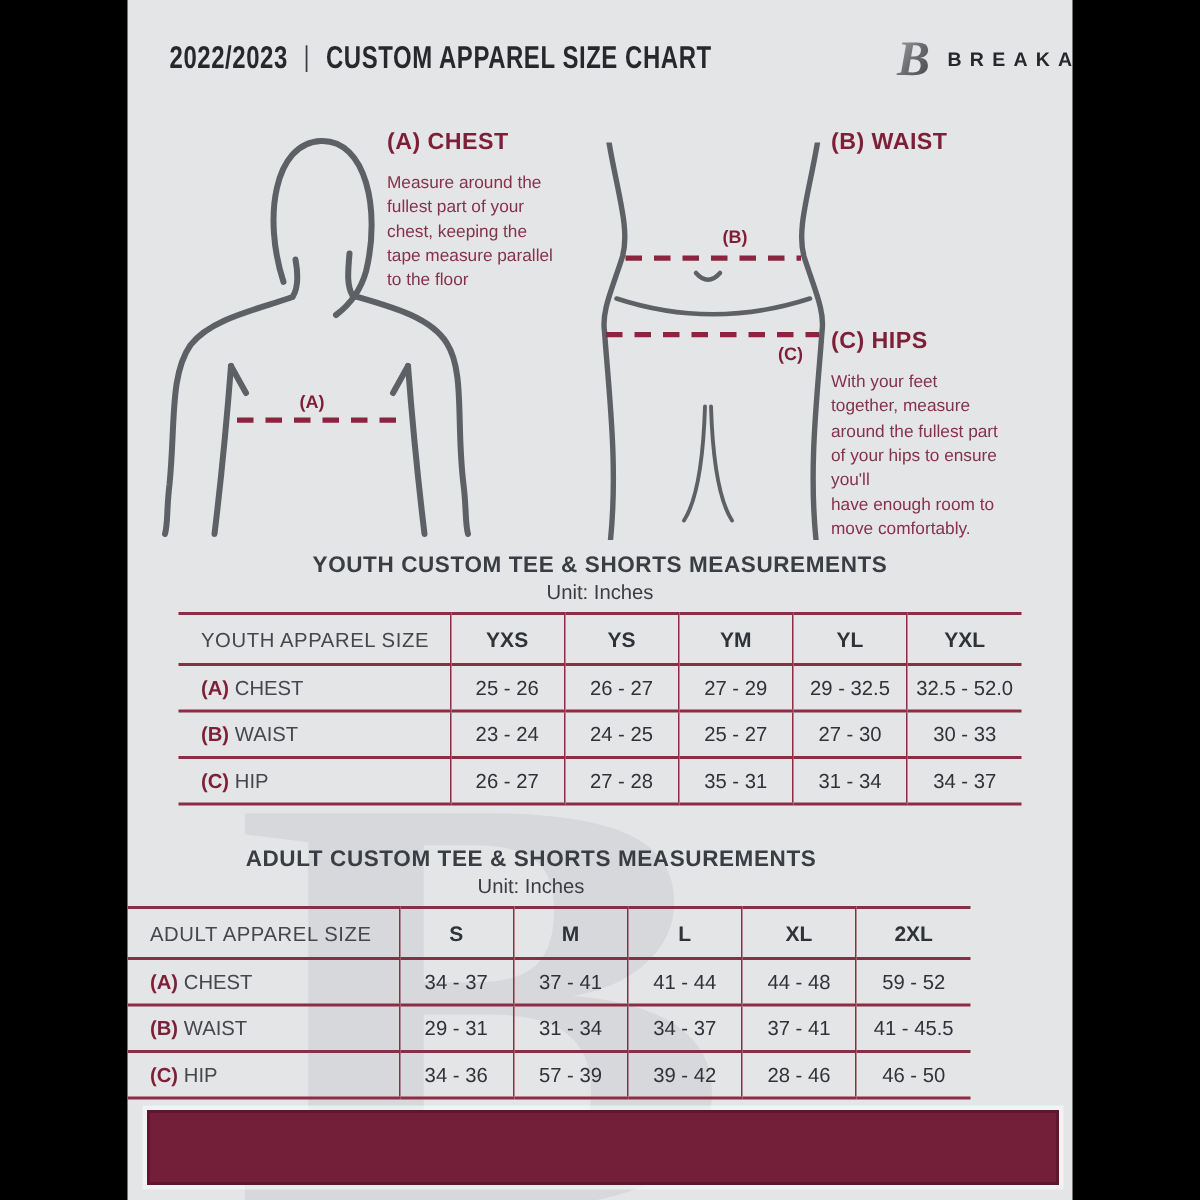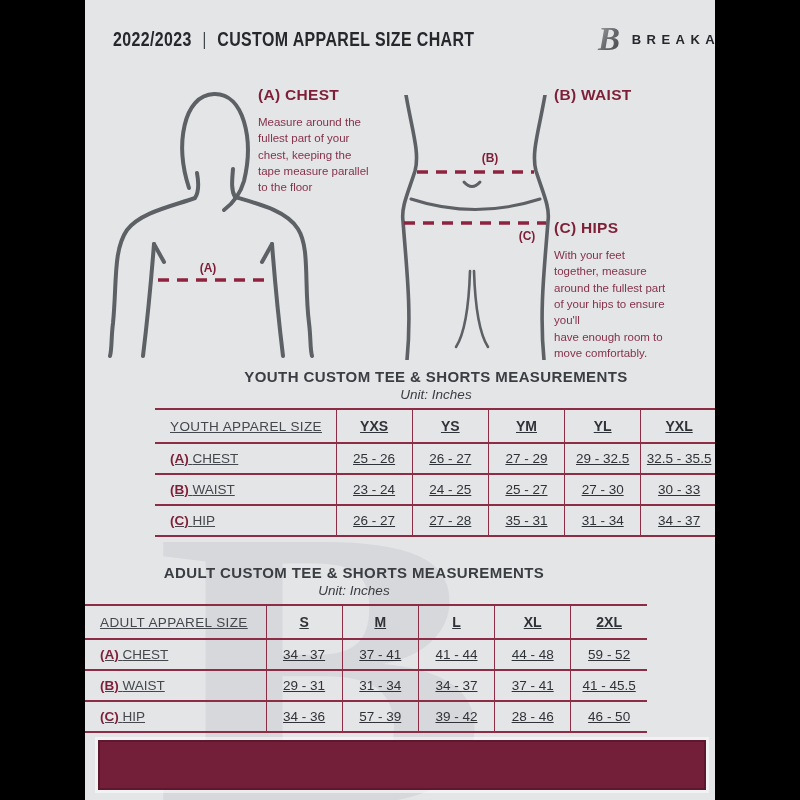--- a/index.html
+++ b/index.html
@@ -24,35 +24,35 @@
   .brand-name{font-weight:bold;font-size:13px;letter-spacing:5.5px;color:#26282c;}
 
   
   .mblock{position:absolute;width:158px;}
   .mblock h3{margin:0 0 10px 0;font-size:15.5px;font-weight:bold;color:#7e1f38;letter-spacing:0.3px;}
   .mblock p{margin:0;font-size:11.5px;line-height:1.42;color:#86314a;
             white-space:pre-line;}
 
   
   .section-title{text-align:center;font-size:15px;font-weight:bold;color:#3a3d42;letter-spacing:0.4px;}
-  .section-unit{text-align:center;font-size:13.5px;font-style:italic;color:#3a3d42;margin-top:2px;}
+  .section-unit{text-align:center;font-size:13.5px;color:#3a3d42;margin-top:2px;}
 
   
   .size-table{border-collapse:collapse;width:562px;margin:6px auto 0;table-layout:fixed;}
   .size-table col.label-col{width:181px;}
   .size-table th,.size-table td{border-top:2px solid #8c2d45;padding:0;height:29px;
-       font-size:13.5px;color:#2f3237;text-align:center;vertical-align:middle;text-decoration:underline;}
+       font-size:13.5px;color:#2f3237;text-align:center;vertical-align:middle;}
   .size-table thead th{height:32px;font-weight:bold;font-size:14px;}
   .size-table tbody tr:last-child th,.size-table tbody tr:last-child td{border-bottom:2px solid #8c2d45;}
   .size-table th:not(:first-child),.size-table td:not(:first-child){border-left:1.6px solid #8c2d45;}
   .size-table .label-cell{text-align:left;padding-left:15px;font-weight:400;font-size:13.5px;color:#44474c;}
   .size-table thead .label-cell{letter-spacing:0.4px;}
   .row-prefix{font-weight:bold;color:#7e1f38;}
 
-  .youth-section{position:absolute;left:0;top:368px;width:630px;padding-left:36px;}
+  .youth-section{position:absolute;left:0;top:368px;width:630px;}
   .adult-section{position:absolute;left:0;top:564px;width:538px;}
 
   
   .bottom-bar{position:absolute;left:13px;top:740px;width:604px;height:46px;
               background:#731f39;border:2px solid #5e182e;box-shadow:0 0 0 3px rgba(250,250,252,0.6);}
 
   .fig{position:absolute;}
 </style>
 </head>
 <body>
@@ -160,21 +160,21 @@
               <th>YXL</th>
             </tr>
           </thead>
           <tbody>
             <tr>
               <th class="label-cell"><span class="row-prefix">(A)</span> <span>CHEST</span></th>
               <td>25 - 26</td>
               <td>26 - 27</td>
               <td>27 - 29</td>
               <td>29 - 32.5</td>
-              <td>32.5 - 35.5</td>
+              <td>32.5 - 52.0</td>
             </tr>
             <tr>
               <th class="label-cell"><span class="row-prefix">(B)</span> <span>WAIST</span></th>
               <td>23 - 24</td>
               <td>24 - 25</td>
               <td>25 - 27</td>
               <td>27 - 30</td>
               <td>30 - 33</td>
             </tr>
             <tr>

